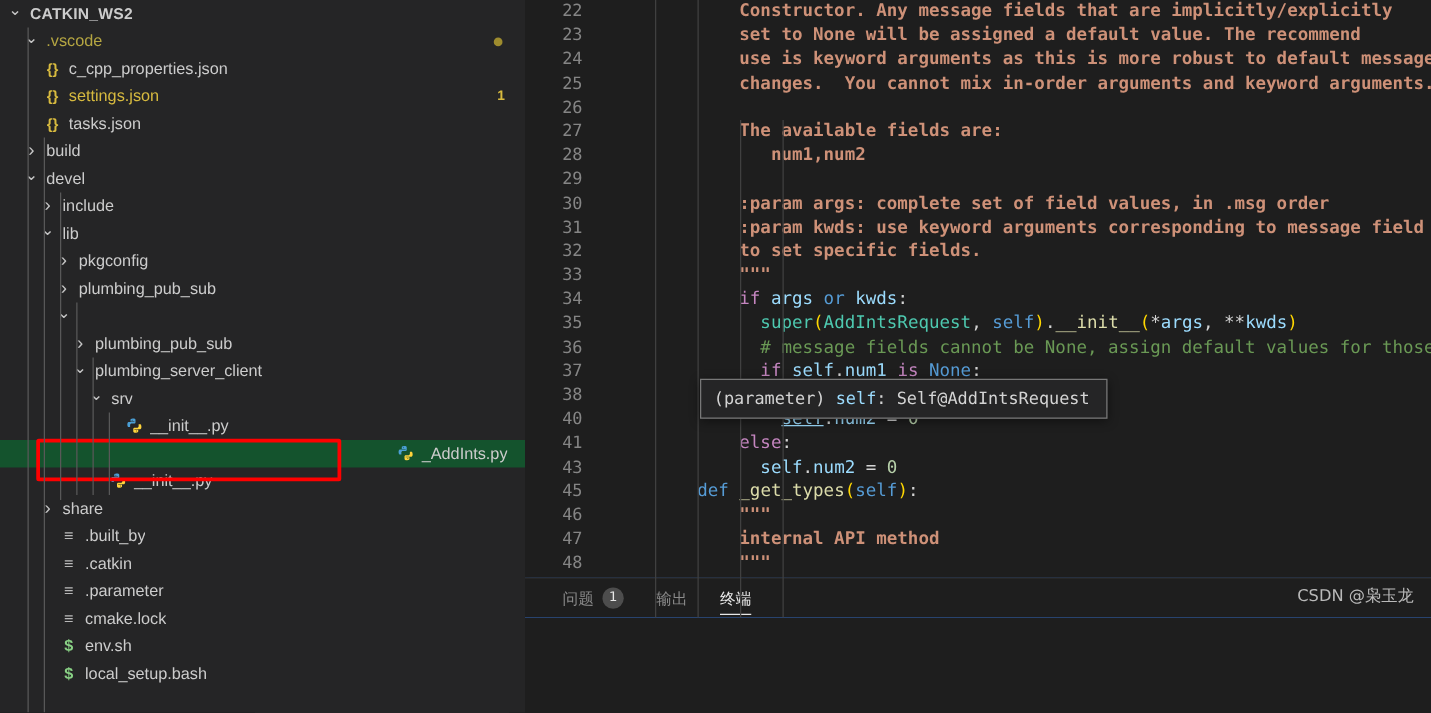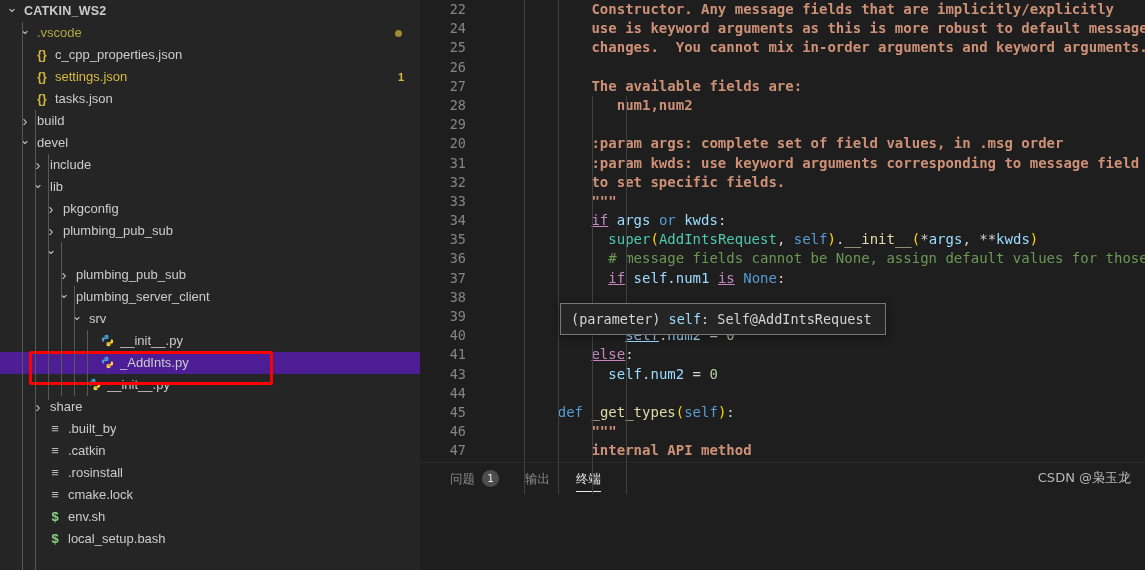--- a/index.html
+++ b/index.html
@@ -14,21 +14,21 @@
   .sidebar{
     width:420px;height:570px;background:#252526;
     overflow:hidden;position:relative;flex:0 0 420px;
   }
   .tree{padding-top:0;}
   .row{
     height:22px;line-height:22px;display:flex;align-items:center;
     font-size:13px;color:#cccccc;white-space:nowrap;position:relative;
     padding-right:14px;
   }
-  .row.selected{background:#4c1d95;}
+  .row.selected{background:#14532d;justify-content:flex-end;}
   .row .twist{
     width:16px;flex:0 0 16px;text-align:center;font-size:10px;color:#c5c5c5;
     display:inline-block;
   }
   .row .twist.empty{visibility:hidden;}
   .row .ficon{
     width:18px;flex:0 0 18px;text-align:center;font-size:12px;margin-right:4px;
     display:inline-block;
   }
   .ficon.json{color:#d7ba3f;font-weight:bold;font-size:12px;}
@@ -78,21 +78,21 @@
   .scroll-shadow{
     position:absolute;left:0;top:0;bottom:32px;width:6px;
     background:linear-gradient(to right,rgba(0,0,0,.45),rgba(0,0,0,0));
   }
   
   .eguide{position:absolute;top:0;bottom:32px;width:1px;background:#404040;}
 
   
   .t-str{color:#ce9178;font-weight:bold;}
   .t-cmt{color:#6a9955;}
-  .t-kw{color:#c586c0;text-decoration:underline;}
+  .t-kw{color:#c586c0;}
   .t-kw2{color:#569cd6;}
   .t-fn{color:#dcdcaa;}
   .t-cls{color:#4ec9b0;}
   .t-var{color:#9cdcfe;}
   .t-num{color:#b5cea8;}
   .t-paren{color:#ffd700;}
   .t-plain{color:#d4d4d4;}
   .t-under{text-decoration:underline;}
 
   
@@ -248,21 +248,21 @@
           <span class="lbl">.built_by</span>
         </div>
         <div class="row" style="padding-left: 30px;">
           <span class="twist empty"></span>
           <span class="ficon txt">≡</span>
           <span class="lbl">.catkin</span>
         </div>
         <div class="row" style="padding-left: 30px;">
           <span class="twist empty"></span>
           <span class="ficon txt">≡</span>
-          <span class="lbl">.rosinstall</span>
+          <span class="lbl">.parameter</span>
         </div>
         <div class="row" style="padding-left: 30px;">
           <span class="twist empty"></span>
           <span class="ficon txt">≡</span>
           <span class="lbl">cmake.lock</span>
         </div>
         <div class="row" style="padding-left: 30px;">
           <span class="twist empty"></span>
           <span class="ficon sh">$</span>
           <span class="lbl">env.sh</span>
@@ -279,40 +279,39 @@
       <div class="indent-guide" style="left: 48px; top: 154px; height: 246px; bottom: auto;"></div>
       <div class="indent-guide" style="left: 61px; top: 242px; height: 154px; bottom: auto;"></div>
       <div class="indent-guide" style="left: 74px; top: 286px; height: 110px; bottom: auto;"></div>
       <div class="indent-guide" style="left: 87px; top: 330px; height: 66px; bottom: auto;"></div>
     </div>
 
   <div class="editor-wrap">
     <div class="scroll-shadow"></div>
     <div class="code-area" id="code">
         <div class="cline"><span class="lnum">22</span><span class="ctext"><span class="t-str">        Constructor. Any message fields that are implicitly/explicitly</span></span></div>
+        <div class="cline"><span class="lnum">23</span><span class="ctext"><span class="t-str">        set to None will be assigned a default value. The recommend</span></span></div>
         <div class="cline"><span class="lnum">24</span><span class="ctext"><span class="t-str">        use is keyword arguments as this is more robust to default message</span></span></div>
         <div class="cline"><span class="lnum">25</span><span class="ctext"><span class="t-str">        changes.  You cannot mix in-order arguments and keyword arguments.</span></span></div>
         <div class="cline"><span class="lnum">26</span><span class="ctext"></span></div>
         <div class="cline"><span class="lnum">27</span><span class="ctext"><span class="t-str">        The available fields are:</span></span></div>
         <div class="cline"><span class="lnum">28</span><span class="ctext"><span class="t-str">           num1,num2</span></span></div>
         <div class="cline"><span class="lnum">29</span><span class="ctext"></span></div>
-        <div class="cline"><span class="lnum">20</span><span class="ctext"><span class="t-str">        :param args: complete set of field values, in .msg order</span></span></div>
+        <div class="cline"><span class="lnum">30</span><span class="ctext"><span class="t-str">        :param args: complete set of field values, in .msg order</span></span></div>
         <div class="cline"><span class="lnum">31</span><span class="ctext"><span class="t-str">        :param kwds: use keyword arguments corresponding to message field names</span></span></div>
         <div class="cline"><span class="lnum">32</span><span class="ctext"><span class="t-str">        to set specific fields.</span></span></div>
         <div class="cline"><span class="lnum">33</span><span class="ctext"><span class="t-str">        """</span></span></div>
         <div class="cline"><span class="lnum">34</span><span class="ctext"><span class="t-plain">        </span><span class="t-kw">if</span><span class="t-plain"> </span><span class="t-var">args</span><span class="t-plain"> </span><span class="t-kw2">or</span><span class="t-plain"> </span><span class="t-var">kwds</span><span class="t-plain">:</span></span></div>
         <div class="cline"><span class="lnum">35</span><span class="ctext"><span class="t-plain">          </span><span class="t-cls">super</span><span class="t-paren">(</span><span class="t-cls">AddIntsRequest</span><span class="t-plain">, </span><span class="t-kw2">self</span><span class="t-paren">)</span><span class="t-plain">.</span><span class="t-fn">__init__</span><span class="t-paren">(</span><span class="t-plain">*</span><span class="t-var">args</span><span class="t-plain">, </span><span class="t-plain">**</span><span class="t-var">kwds</span><span class="t-paren">)</span></span></div>
         <div class="cline"><span class="lnum">36</span><span class="ctext"><span class="t-cmt">          # message fields cannot be None, assign default values for those that are</span></span></div>
         <div class="cline"><span class="lnum">37</span><span class="ctext"><span class="t-plain">          </span><span class="t-kw">if</span><span class="t-plain"> </span><span class="t-var">self</span><span class="t-plain">.</span><span class="t-var">num1</span><span class="t-plain"> </span><span class="t-kw">is</span><span class="t-plain"> </span><span class="t-kw2">None</span><span class="t-plain">:</span></span></div>
         <div class="cline"><span class="lnum">38</span><span class="ctext"></span></div>
-        <div class="cline"><span class="lnum">39</span><span class="ctext"><span class="t-plain">          </span><span class="t-kw">if</span></span></div>
         <div class="cline"><span class="lnum">40</span><span class="ctext"><span class="t-plain">            </span><span class="t-var t-under">self</span><span class="t-plain">.</span><span class="t-var">num2</span><span class="t-plain"> = </span><span class="t-num">0</span></span></div>
         <div class="cline"><span class="lnum">41</span><span class="ctext"><span class="t-plain">        </span><span class="t-kw">else</span><span class="t-plain">:</span></span></div>
         <div class="cline"><span class="lnum">43</span><span class="ctext"><span class="t-plain">          </span><span class="t-var">self</span><span class="t-plain">.</span><span class="t-var">num2</span><span class="t-plain"> = </span><span class="t-num">0</span></span></div>
-        <div class="cline"><span class="lnum">44</span><span class="ctext"></span></div>
         <div class="cline"><span class="lnum">45</span><span class="ctext"><span class="t-plain">    </span><span class="t-kw2">def</span><span class="t-plain"> </span><span class="t-fn">_get_types</span><span class="t-paren">(</span><span class="t-kw2">self</span><span class="t-paren">)</span><span class="t-plain">:</span></span></div>
         <div class="cline"><span class="lnum">46</span><span class="ctext"><span class="t-str">        """</span></span></div>
         <div class="cline"><span class="lnum">47</span><span class="ctext"><span class="t-str">        internal API method</span></span></div>
         <div class="cline"><span class="lnum">48</span><span class="ctext"><span class="t-str">        """</span></span></div>
       </div>
 
     <div class="hover-tip" id="tip" style="left: 140px; top: 303px; width: 326px; height: 32px; display: flex; align-items: center;">
       <span>(parameter) </span><span class="t-var">self</span><span>: Self@AddIntsRequest</span>
     </div>
 

